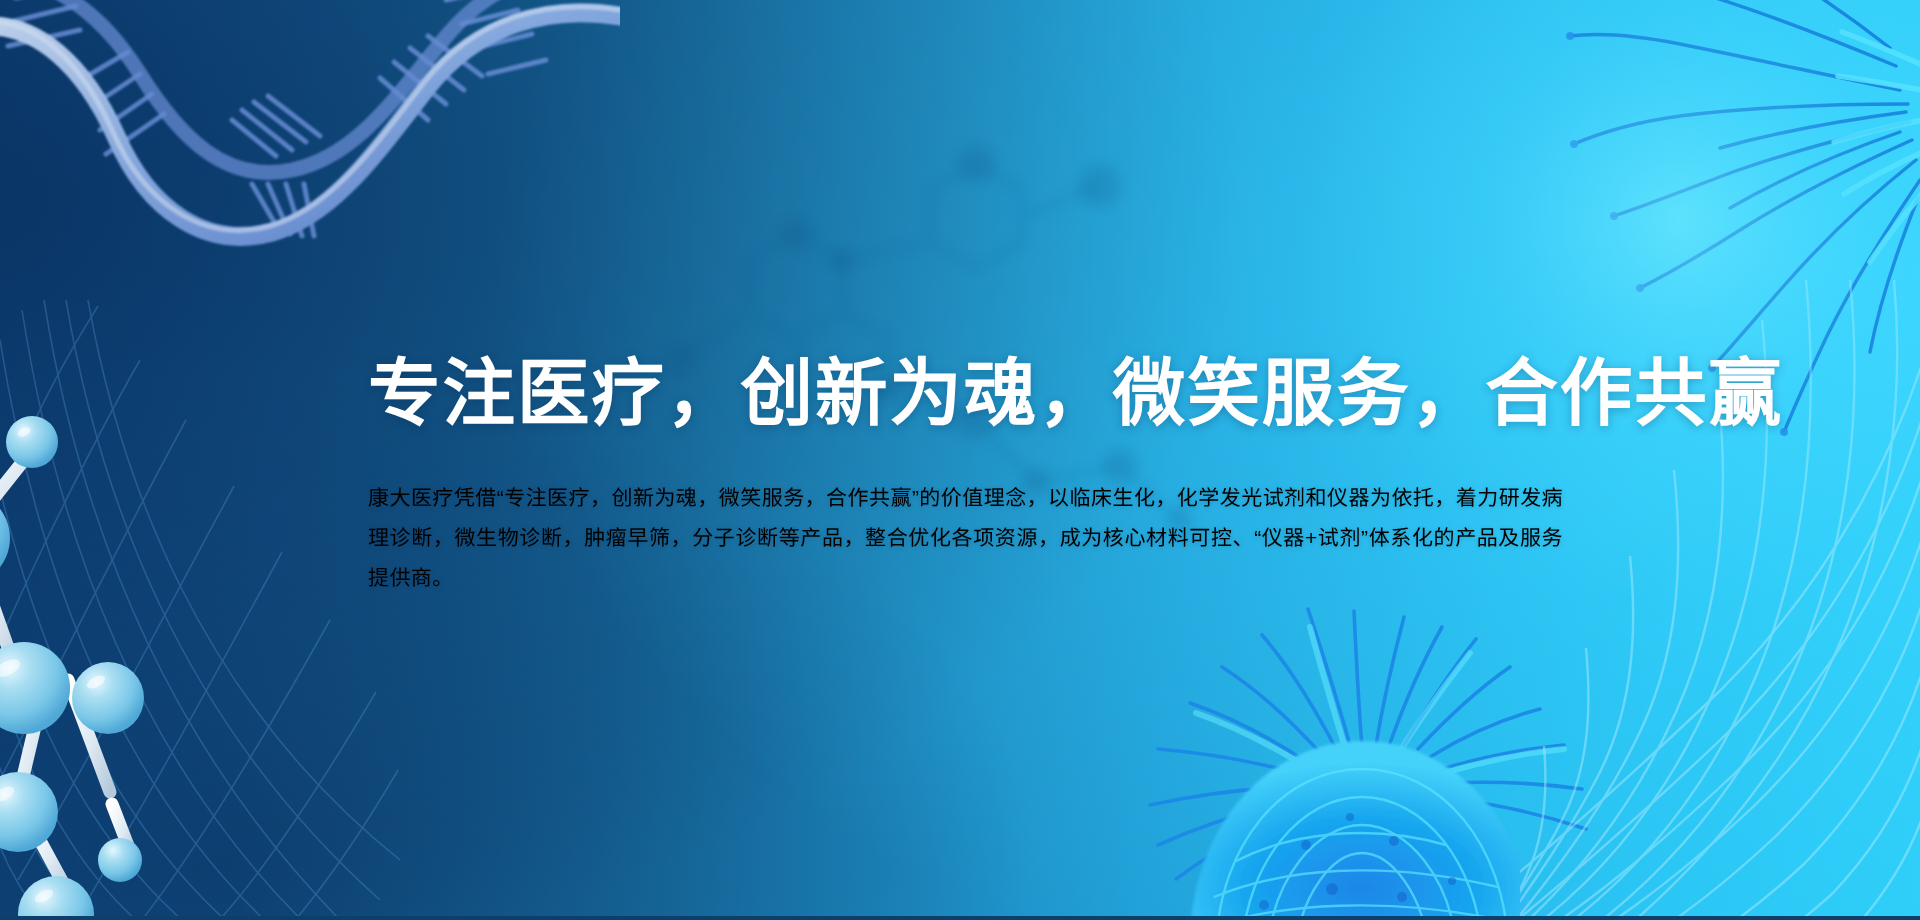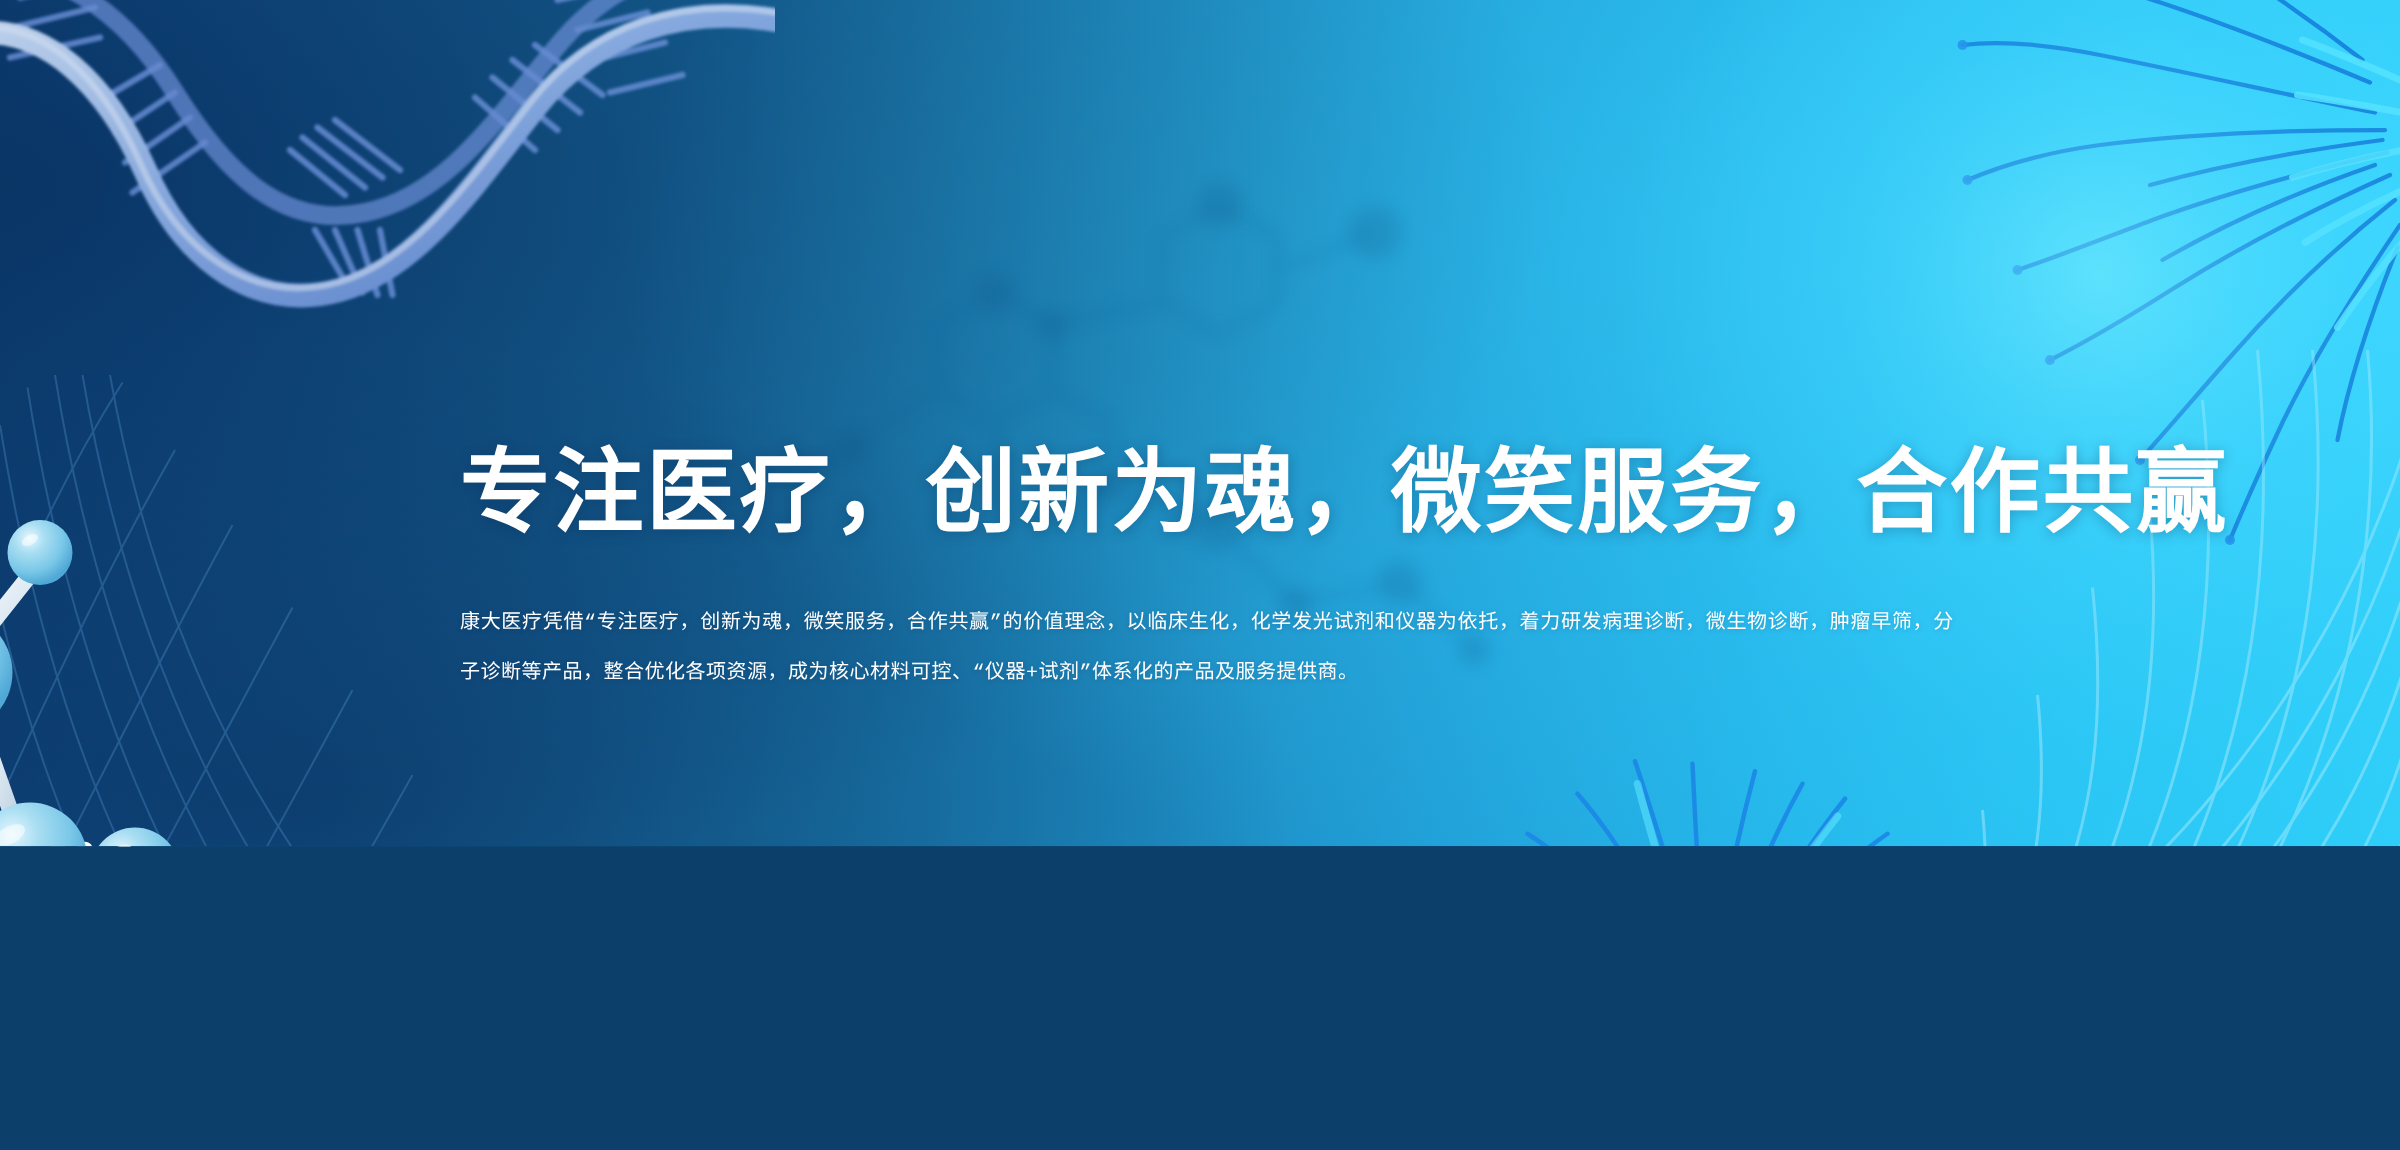--- a/index.html
+++ b/index.html
@@ -6,21 +6,21 @@
   html, body {
     margin: 0;
     padding: 0;
     background: #0d3f6b;
   }
   * { box-sizing: border-box; }
 
   .banner {
     position: relative;
     width: 1920px;
-    height: 677px;
+    height: 916px;
     overflow: hidden;
     font-family: "Liberation Sans", "DejaVu Sans", sans-serif;
     background: #1a8fd0;
   }
 
   
   .bg-base {
     position: absolute;
     inset: 0;
     background:
@@ -76,29 +76,28 @@
     font-weight: 900;
     letter-spacing: 2px;
     white-space: nowrap;
     text-shadow: 0 2px 10px rgba(6,40,78,.30);
     transform: scaleX(.98);
     transform-origin: left center;
   }
 
   .paragraph {
     margin: 42px 0 0 0;
-    color: #ffffff;
-    font-size: 16px;
+    color: #000000;
+    font-size: 21px;
     line-height: 40px;
     font-weight: 400;
     letter-spacing: .4px;
     text-align: justify;
     text-justify: inter-ideograph;
     text-shadow: 0 1px 4px rgba(6,40,78,.22);
-    font-family: Liberation Mono, monospace;
   }
 </style>
 </head>
 <body>
 
 <div class="banner">
 
   <div class="bg-base"></div>
   <div class="bg-radial"></div>
 

